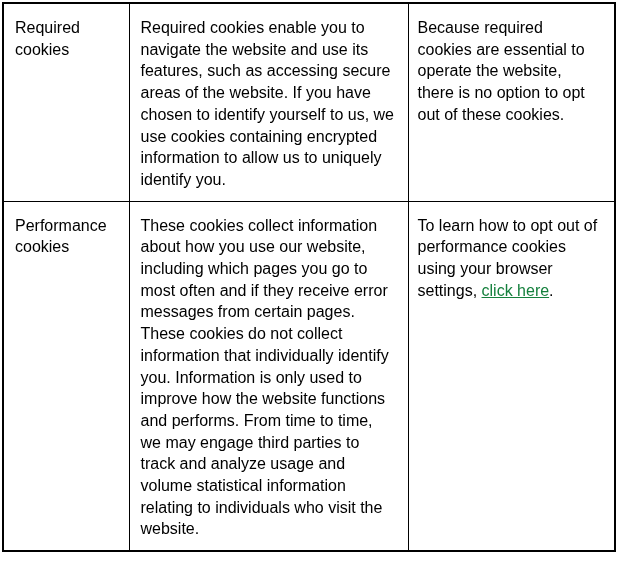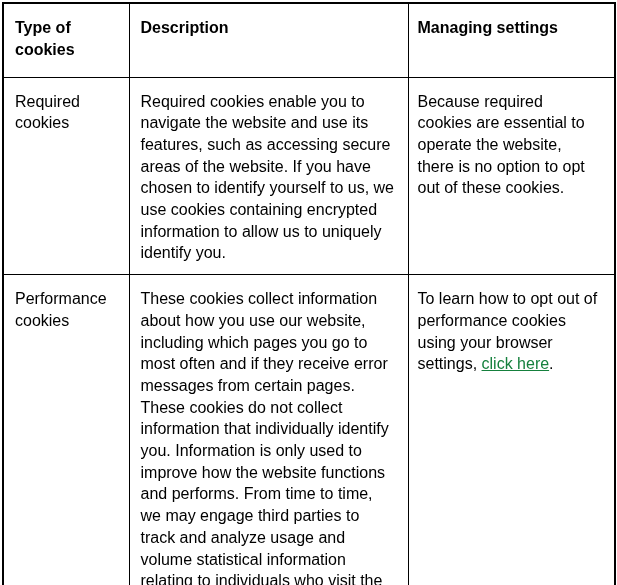--- a/index.html
+++ b/index.html
@@ -62,25 +62,20 @@
 </head>
 <body>
 
 <table class="cookie-table">
   <colgroup>
     <col class="c1">
     <col class="c2">
     <col class="c3">
   </colgroup>
   <tbody>
-    <tr class="r-head">
-      <th>Type of cookies</th>
-      <th>Description</th>
-      <th>Managing settings</th>
-    </tr>
 
     <tr class="r-first">
       <td class="cell-type">Required cookies</td>
       <td>Required cookies enable you to navigate the website and use its features, such as accessing secure areas of the website. If you have chosen to identify yourself to us, we use cookies containing encrypted information to allow us to uniquely identify you.</td>
       <td>Because required cookies are essential to operate the website, there is no option to opt out of these cookies.</td>
     </tr>
 
     <tr class="r-second">
       <td class="cell-type">Performance cookies</td>
       <td>These cookies collect information about how you use our website, including which pages you go to most often and if they receive error messages from certain pages. These cookies do not collect information that individually identify you. Information is only used to improve how the website functions and performs. From time to time, we may engage third parties to track and analyze usage and volume statistical information relating to individuals who visit the website.</td>

